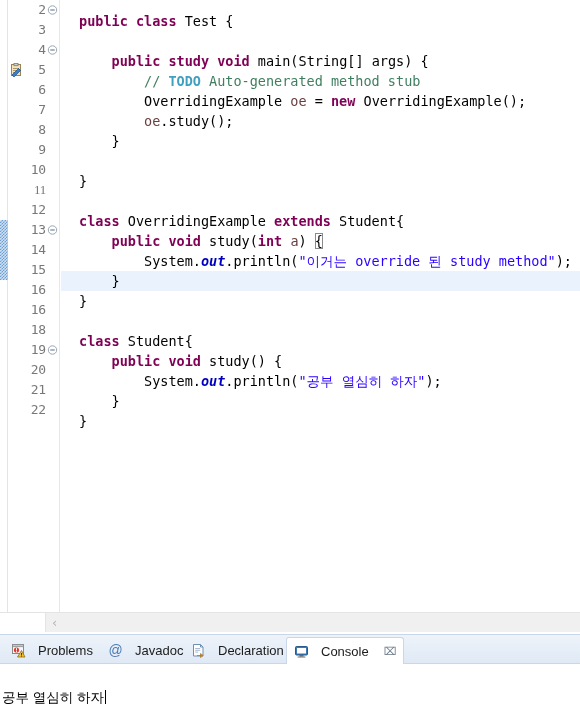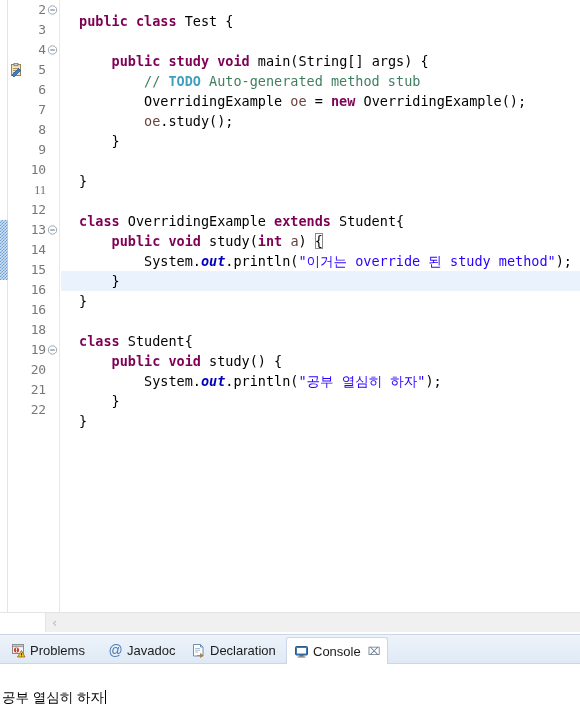--- a/index.html
+++ b/index.html
@@ -174,21 +174,21 @@
     width: 580px; height: 29px;
     background: linear-gradient(#eef3fa, #dfe9f5);
     border-bottom: 1px solid #c9d7e8;
   }
   .tab {
     position: absolute;
     top: 2px;
     height: 27px;
     display: flex;
     align-items: center;
-    gap: 4px;
+    gap: 12px;
     padding: 0 7px;
     font-size: 13px;
     color: #1b1b1b;
     font-family: "Liberation Sans", sans-serif;
     white-space: nowrap;
   }
   .tab.active {
     background: #ffffff;
     border: 1px solid #c9d7e8;
     border-bottom: 1px solid #ffffff;

